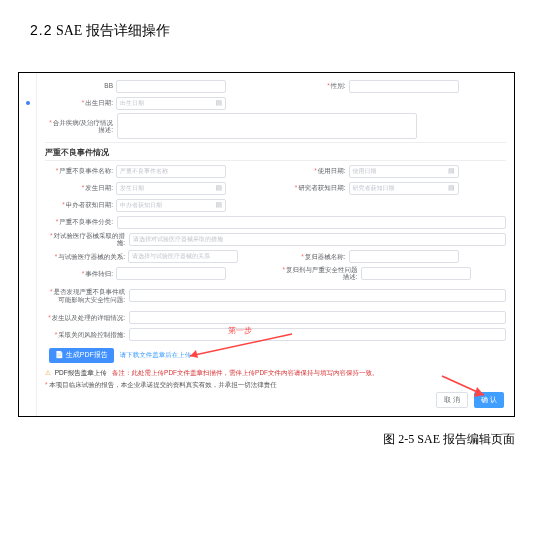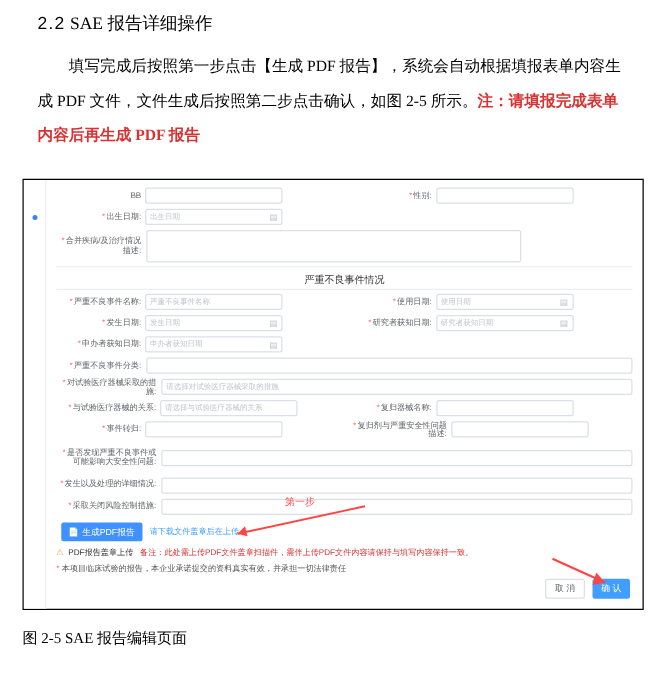--- a/index.html
+++ b/index.html
@@ -1,42 +1,42 @@
 <!DOCTYPE html>
 <html><head>
   <meta charset="utf-8">
   <style>
     * { box-sizing: border-box; margin: 0; padding: 0; }
     body { width: 533px; background: #fff; font-family: "Microsoft YaHei", SimSun, sans-serif; }
     
-    .doc { padding: 10px 30px 20px 30px; }
+    .doc { padding: 22px 30px 20px 30px; }
     .doc h2 { font-size: 14px; font-weight: normal; margin-bottom: 12px; font-family: SimSun, serif; }
     .doc h2 .num { font-family: sans-serif; letter-spacing: 1px; }
     .doc p { font-size: 12.5px; line-height: 2.2; text-indent: 2em; font-family: SimSun, serif; }
     .doc p .highlight { color: #d83333; font-weight: bold; }
-    .caption { text-align: left; font-size: 12px; margin-top: 14px; font-family: SimSun, serif; }
+    .caption { text-align: right; font-size: 12px; margin-top: 14px; font-family: SimSun, serif; }
     
     .shot-wrap { padding: 0 18px; }
     .shot { border: 1px solid #000; background: #fff; font-size: 7px; color: #555; position: relative; height: 345px; overflow: hidden; }
     .shot .sidebar { position: absolute; left:0; top:0; bottom:0; width:18px; background:#fff; border-right:1px solid #f0f0f0;}
     .shot .sidebar .dot{position:absolute; left:7px; top:28px; width:4px; height:4px; border-radius:50%; background:#3b82f6;}
     .shot-body { position:absolute; left:18px; right:0; padding: 3px 8px 6px 8px; }
     
     .row { display: flex; margin: 3px 0; align-items: center; min-height: 14px; gap: 4px; }
     .row.tworow { min-height: 24px; }
     .col { flex: 1; display: flex; align-items: center; gap: 3px; }
     .lbl { width: 68px; text-align: right; color: #606266; font-size: 6.5px; line-height: 1.1; flex-shrink: 0; }
     .lbl .star { color: #f56c6c; margin-right: 1px; }
     .lbl.long { width: 80px; }
     .inp { height: 13px; border: 1px solid #dcdfe6; border-radius: 2px; background: #fff; flex: 1; display: flex; align-items: center; padding: 0 3px; color: #c0c4cc; font-size: 6px; max-width: 110px; }
     .inp.wide { max-width: none; }
     .date-icn { margin-left: auto; font-size: 7px; color: #c0c4cc; }
     .ta { height: 26px; border: 1px solid #dcdfe6; border-radius: 2px; flex:1; max-width: 300px; padding: 2px 3px; color:#c0c4cc; font-size:6px;}
     
-    .sec-title { text-align: center; font-size: 8px; color: #333; font-weight: normal; margin: 4px 0 2px 0; }
+    .sec-title { font-size: 8px; color: #333; font-weight: bold; margin: 4px 0 2px 0; }
     .hr { height:0; border-top:1px solid #eee; margin: 2px 0; }
     
     .btn { display: inline-flex; align-items: center; gap: 2px; height: 15px; padding: 0 6px; border-radius: 2px; font-size: 7px; cursor: pointer; }
     .btn-primary { background: #4091ff; color: #fff; }
     .btn-row { display: flex; gap: 6px; margin: 6px 0 6px 4px; align-items:center;}
     
     .warn { font-size: 6.5px; color: #555; margin: 4px 0; line-height: 1.3; }
     .warn .w-lbl { color: #333; }
     .warn .w-red { color: #d83333; }
     .warn .tri { color: #e6a23c; margin-right: 2px; }
@@ -53,23 +53,20 @@
     .doc-icn::before { content:"📄"; font-size:7px; }
   </style>
 </head>
 <body>
 
 <div class="doc">
   <h2>
     <span class="num">2.2</span>
     <span>SAE 报告详细操作</span>
   </h2>
-  <p>
-    <span>填写完成后按照第一步点击【生成 PDF 报告】，系统会自动根据填报表单内容生成 PDF 文件，文件生成后按照第二步点击确认，如图 2-5 所示。</span><span class="highlight">注：请填报完成表单内容后再生成 PDF 报告</span>
-  </p>
 </div>
 
 <div class="shot-wrap">
   <div class="shot">
     <div class="sidebar">
       <div class="dot"></div>
     </div>
     <div class="shot-body">
 
       <div class="row">

